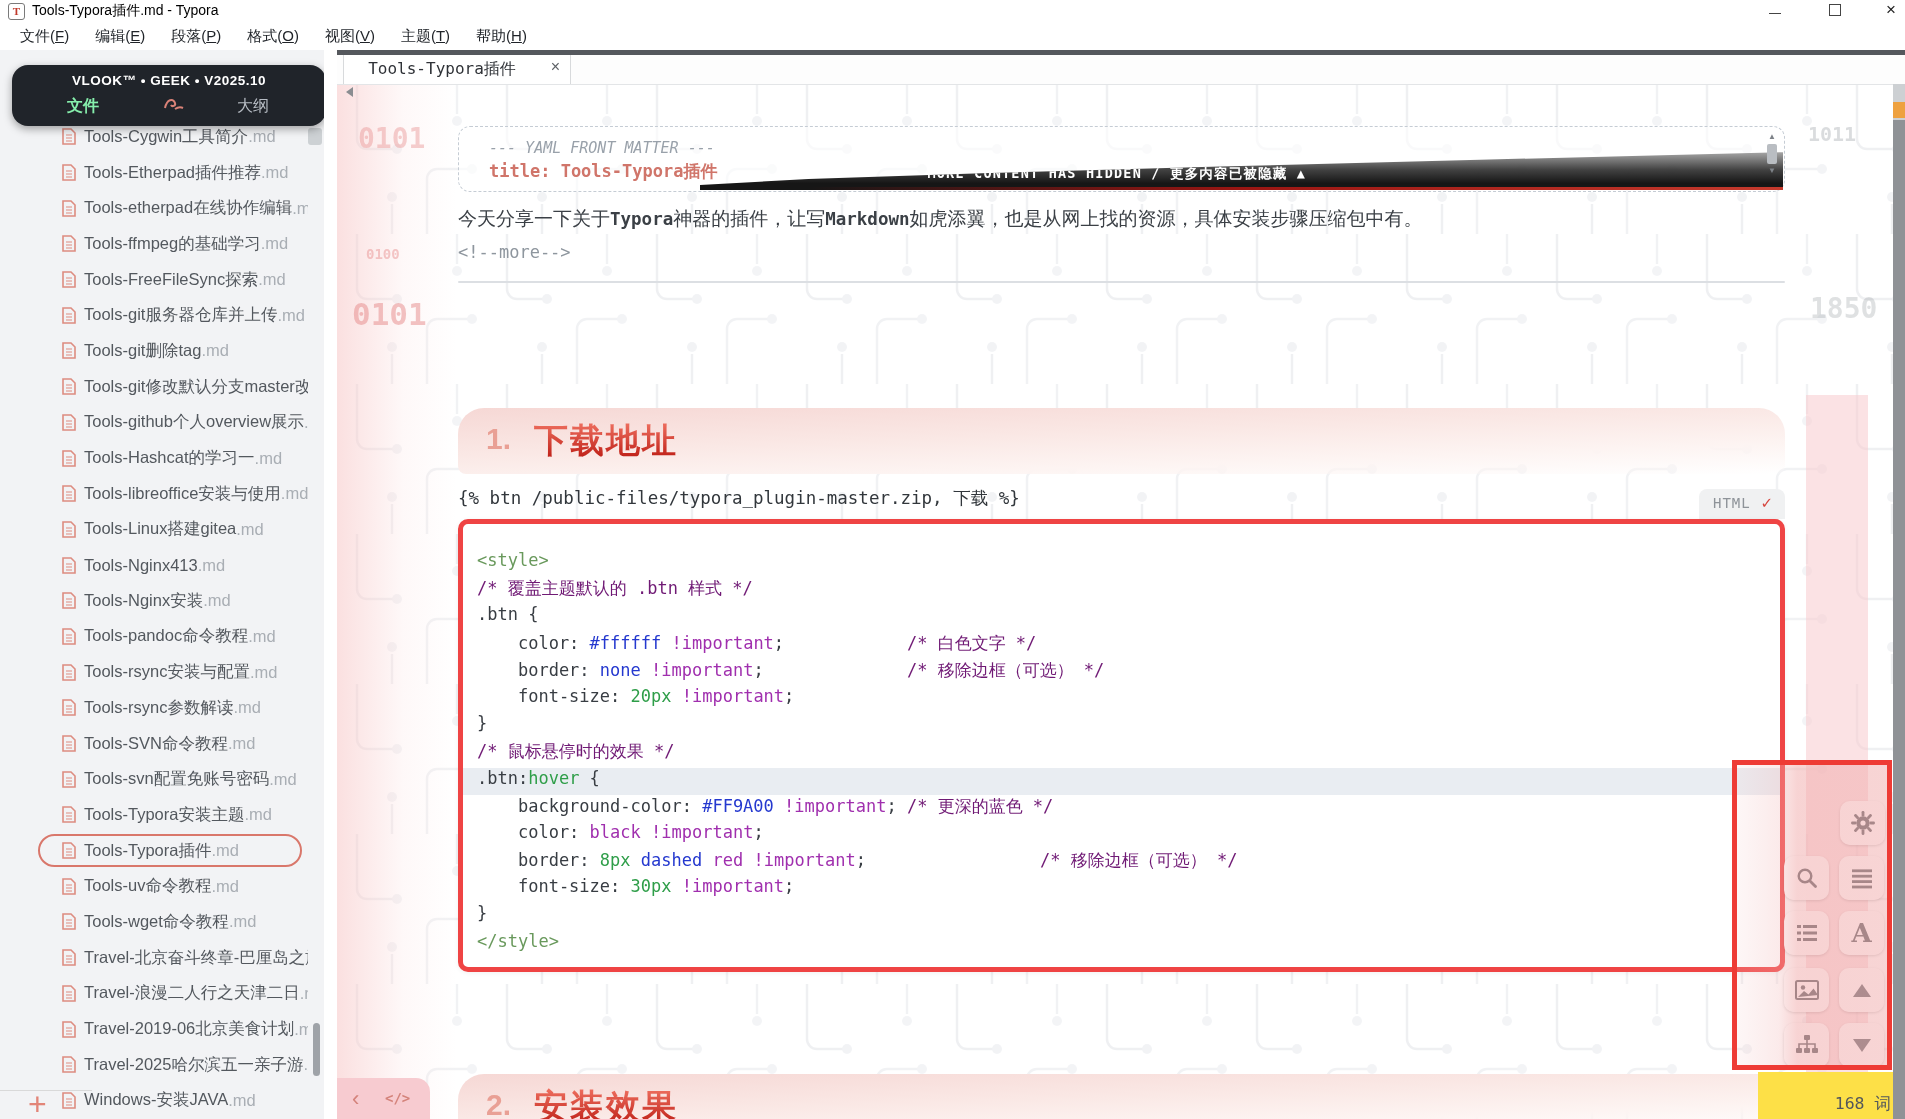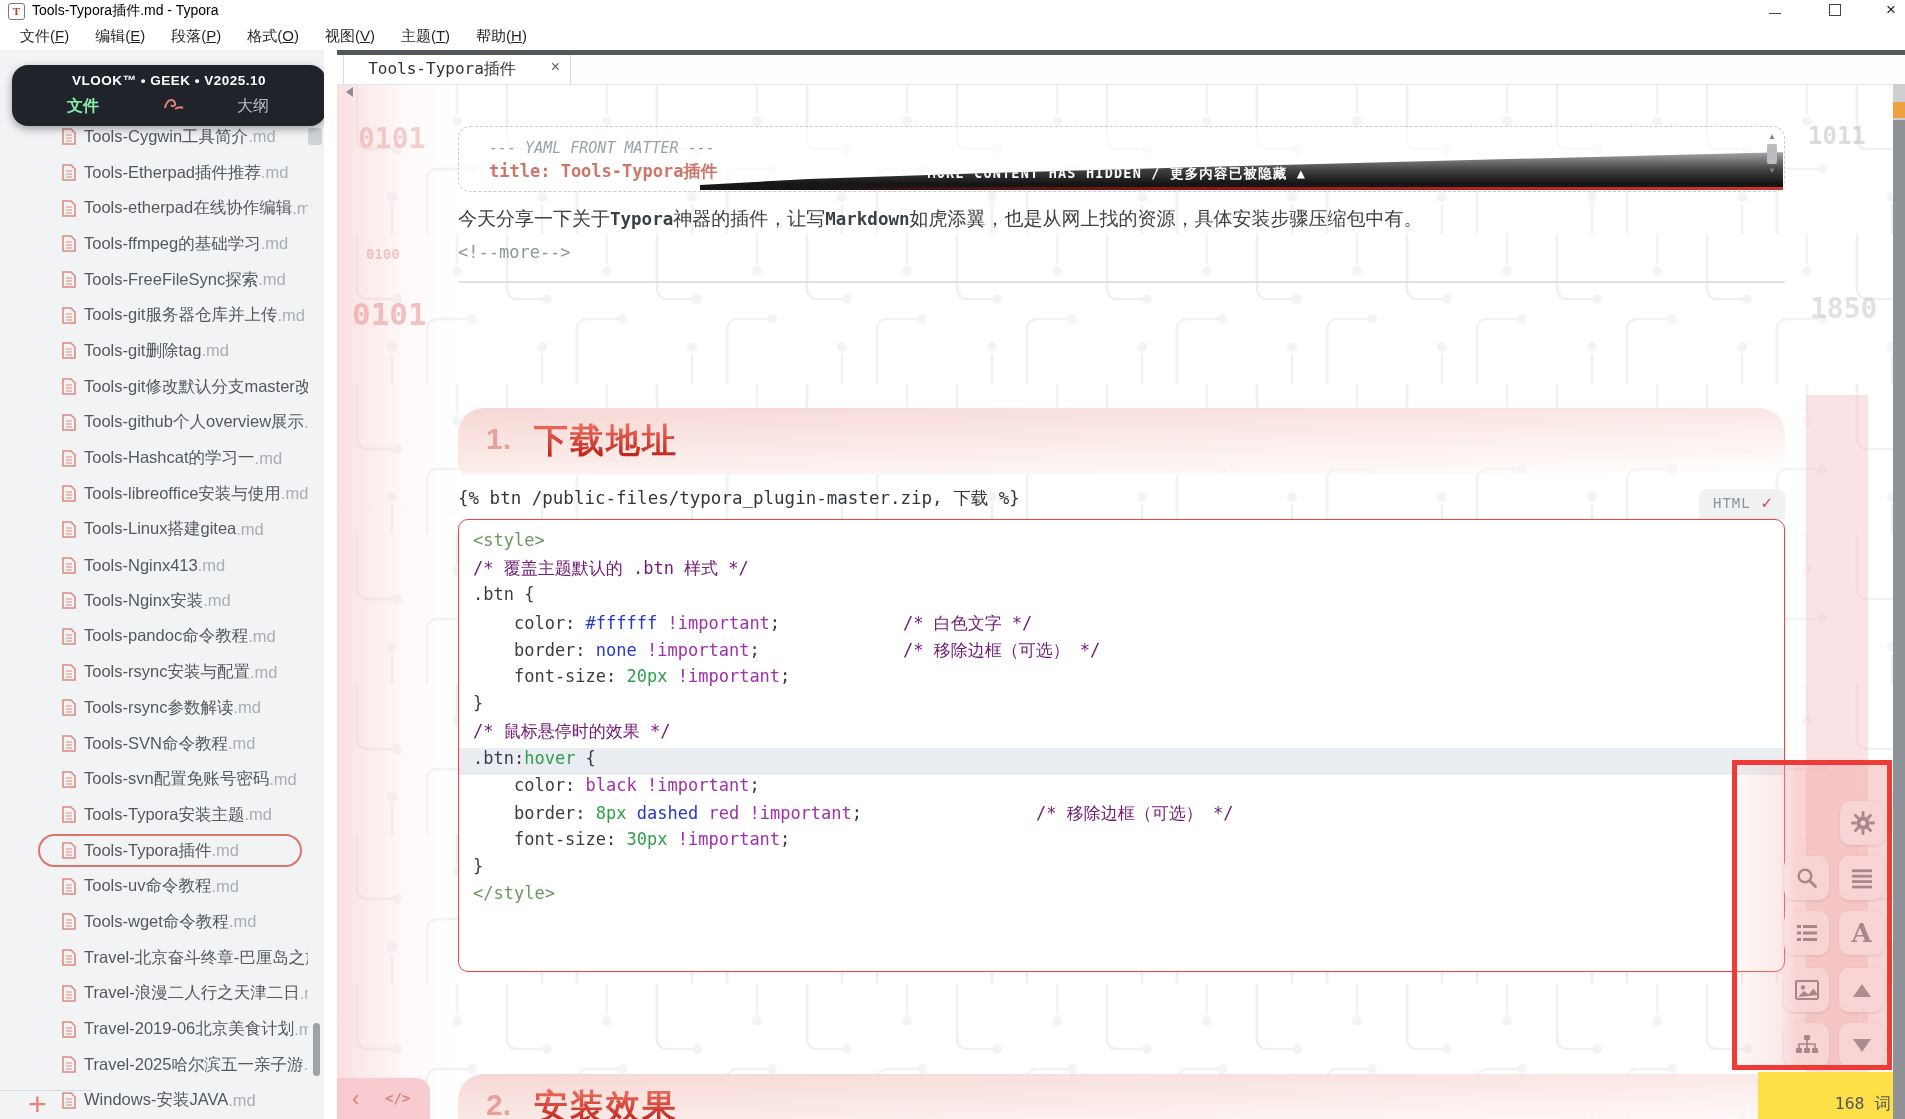--- a/index.html
+++ b/index.html
@@ -48,21 +48,21 @@
   .tab-sep{position:absolute;left:337px;top:84px;width:1568px;height:0;border-top:1px solid #e3e5e7;}
   .back-arrow{position:absolute;left:346px;top:87px;width:0;height:0;border-top:5px solid transparent;border-bottom:5px solid transparent;border-right:7px solid #8a8d91;}
 
   .pink-strip{position:absolute;left:337px;top:84px;width:120px;height:1035px;background:linear-gradient(90deg,rgba(247,198,198,.55),rgba(252,228,228,.25) 55%,rgba(255,255,255,0));}
   .pink-col{position:absolute;left:1806px;top:395px;width:62px;height:724px;background:rgba(247,203,206,.55);}
 
   .digit{position:absolute;font-family:"DejaVu Sans Mono",monospace;font-weight:bold;}
   .dg-l1{left:358px;top:122px;font-size:28px;color:rgba(233,148,148,.45);}
   .dg-l2{left:366px;top:246px;font-size:14px;color:rgba(233,148,148,.5);}
   .dg-l3{left:352px;top:296px;font-size:31px;color:rgba(230,135,135,.5);}
-  .dg-r1{left:1808px;top:122px;font-size:24px;color:rgba(150,155,160,.35);}
+  .dg-r1{left:1808px;top:122px;font-size:20px;color:rgba(150,155,160,.35);}
   .dg-r2{left:1810px;top:292px;font-size:28px;color:rgba(150,155,160,.3);}
 
   
   .yaml{position:absolute;left:458px;top:126px;width:1327px;height:66px;border:1.6px dashed #c5ccd4;border-radius:12px;box-sizing:border-box;background:rgba(255,255,255,.6);}
   .yaml-header{position:absolute;left:30px;top:12px;font:italic 15px "DejaVu Sans Mono",monospace;color:#99a1aa;}
   .yaml-title{position:absolute;left:30px;top:33px;font:17px "DejaVu Sans Mono",monospace;color:#d0756a;font-weight:bold;}
   .yaml-scroll{position:absolute;left:1764px;top:132px;width:16px;height:58px;z-index:6;}
   .yaml-scroll .ar{display:block;width:100%;text-align:center;font-size:8px;color:#7d8288;line-height:10px;}
   .yaml-scroll .th{display:block;width:10px;height:20px;margin:2px auto;background:#b9bdc2;border-radius:2px;}
 
@@ -87,22 +87,22 @@
   .hnum{position:absolute;left:28px;top:14px;font-size:30px;font-weight:bold;color:#e9a095;}
   .htext{position:absolute;left:76px;top:10px;font-size:34px;font-weight:bold;
     background:linear-gradient(180deg,#ee6f5f 10%,#bd1d15 90%);-webkit-background-clip:text;background-clip:text;color:transparent;letter-spacing:2px;}
 
   .btn-line{position:absolute;left:458px;top:486px;font:17.5px "DejaVu Sans Mono",monospace;color:#32373c;}
 
   
   .lang-badge{position:absolute;left:1699px;top:489px;width:86px;height:30px;background:#f0f1f2;border-radius:8px 8px 0 0;}
   .lang-badge .lb{position:absolute;left:14px;top:6px;font:14px "DejaVu Sans Mono",monospace;color:#8e9399;letter-spacing:1px;}
   .lang-badge .ck{position:absolute;right:12px;top:5px;font-size:15px;font-weight:bold;color:#d6453d;}
-  .codeblock{position:absolute;left:458px;top:519px;width:1327px;height:453px;background:#ffffff;border:1px solid #ef4444;border-radius:10px;
-    box-shadow:0 1px 5px rgba(0,0,0,.06);box-sizing:border-box;padding-top:10px;overflow:hidden;}
+  .codeblock{position:absolute;left:458px;top:519px;width:1327px;height:453px;background:#ffffff;border:5px solid #ef4444;border-radius:10px;
+    box-shadow:0 1px 5px rgba(0,0,0,.06);box-sizing:border-box;padding-top:26px;overflow:hidden;}
   .code-line{height:27.2px;line-height:27.2px;white-space:pre;font:17px "DejaVu Sans Mono",monospace;padding-left:14px;}
   .code-line.hl{background:#e9edf2;}
   .tk-p{color:#383d43;} .tk-t{color:#69995c;} .tk-g{color:#2f9e49;} .tk-o{color:#701a75;} .tk-b{color:#2438cf;} .tk-v{color:#a02fae;}
 
   
   .annot-box{position:absolute;left:1732px;top:760px;width:160px;height:310px;border:5px solid #ee3b35;box-sizing:border-box;z-index:8;}
   .annot-fill{position:absolute;left:0;top:0;right:0;bottom:0;z-index:2;pointer-events:none;
     background:linear-gradient(90deg,rgba(246,210,210,.18) 0%,rgba(243,186,186,.3) 28%,rgba(240,168,168,.5) 40%,rgba(240,170,170,.5) 100%);}
   .toolbtn{position:absolute;width:45px;height:44px;background:rgba(255,255,255,.95);border-radius:10px;box-shadow:0 1px 3px rgba(0,0,0,.18);
     display:flex;align-items:center;justify-content:center;z-index:7;}
@@ -457,20 +457,21 @@
     <div>
         <div class="code-line"><span class="tk-t">&lt;style&gt;</span></div>
         <div class="code-line"><span class="tk-o">/* 覆盖主题默认的 .btn 样式 */</span></div>
         <div class="code-line"><span class="tk-p">.btn {</span></div>
         <div class="code-line"><span class="tk-p">    color: </span><span class="tk-b">#ffffff</span><span class="tk-p"> </span><span class="tk-v">!important</span><span class="tk-p">;            </span><span class="tk-o">/* 白色文字 */</span></div>
         <div class="code-line"><span class="tk-p">    border: </span><span class="tk-b">none</span><span class="tk-p"> </span><span class="tk-v">!important</span><span class="tk-p">;              </span><span class="tk-o">/* 移除边框（可选） */</span></div>
         <div class="code-line"><span class="tk-p">    font-size: </span><span class="tk-g">20px</span><span class="tk-p"> </span><span class="tk-v">!important</span><span class="tk-p">;</span></div>
         <div class="code-line"><span class="tk-p">}</span></div>
         <div class="code-line"><span class="tk-o">/* 鼠标悬停时的效果 */</span></div>
         <div class="code-line hl"><span class="tk-p">.btn:</span><span class="tk-g">hover</span><span class="tk-p"> {</span></div>
+        <div class="code-line"><span class="tk-p">    background-color: </span><span class="tk-b">#FF9A00</span><span class="tk-p"> </span><span class="tk-v">!important</span><span class="tk-p">; </span><span class="tk-o">/* 更深的蓝色 */</span></div>
         <div class="code-line"><span class="tk-p">    color: </span><span class="tk-v">black</span><span class="tk-p"> </span><span class="tk-v">!important</span><span class="tk-p">;</span></div>
         <div class="code-line"><span class="tk-p">    border: </span><span class="tk-g">8px</span><span class="tk-p"> </span><span class="tk-b">dashed</span><span class="tk-p"> </span><span class="tk-v">red</span><span class="tk-p"> </span><span class="tk-v">!important</span><span class="tk-p">;                 </span><span class="tk-o">/* 移除边框（可选） */</span></div>
         <div class="code-line"><span class="tk-p">    font-size: </span><span class="tk-g">30px</span><span class="tk-p"> </span><span class="tk-v">!important</span><span class="tk-p">;</span></div>
         <div class="code-line"><span class="tk-p">}</span></div>
         <div class="code-line"><span class="tk-t">&lt;/style&gt;</span></div>
       </div>
   </div>
 
   <div class="hbanner hb2">
     <span class="hnum">2.</span>

